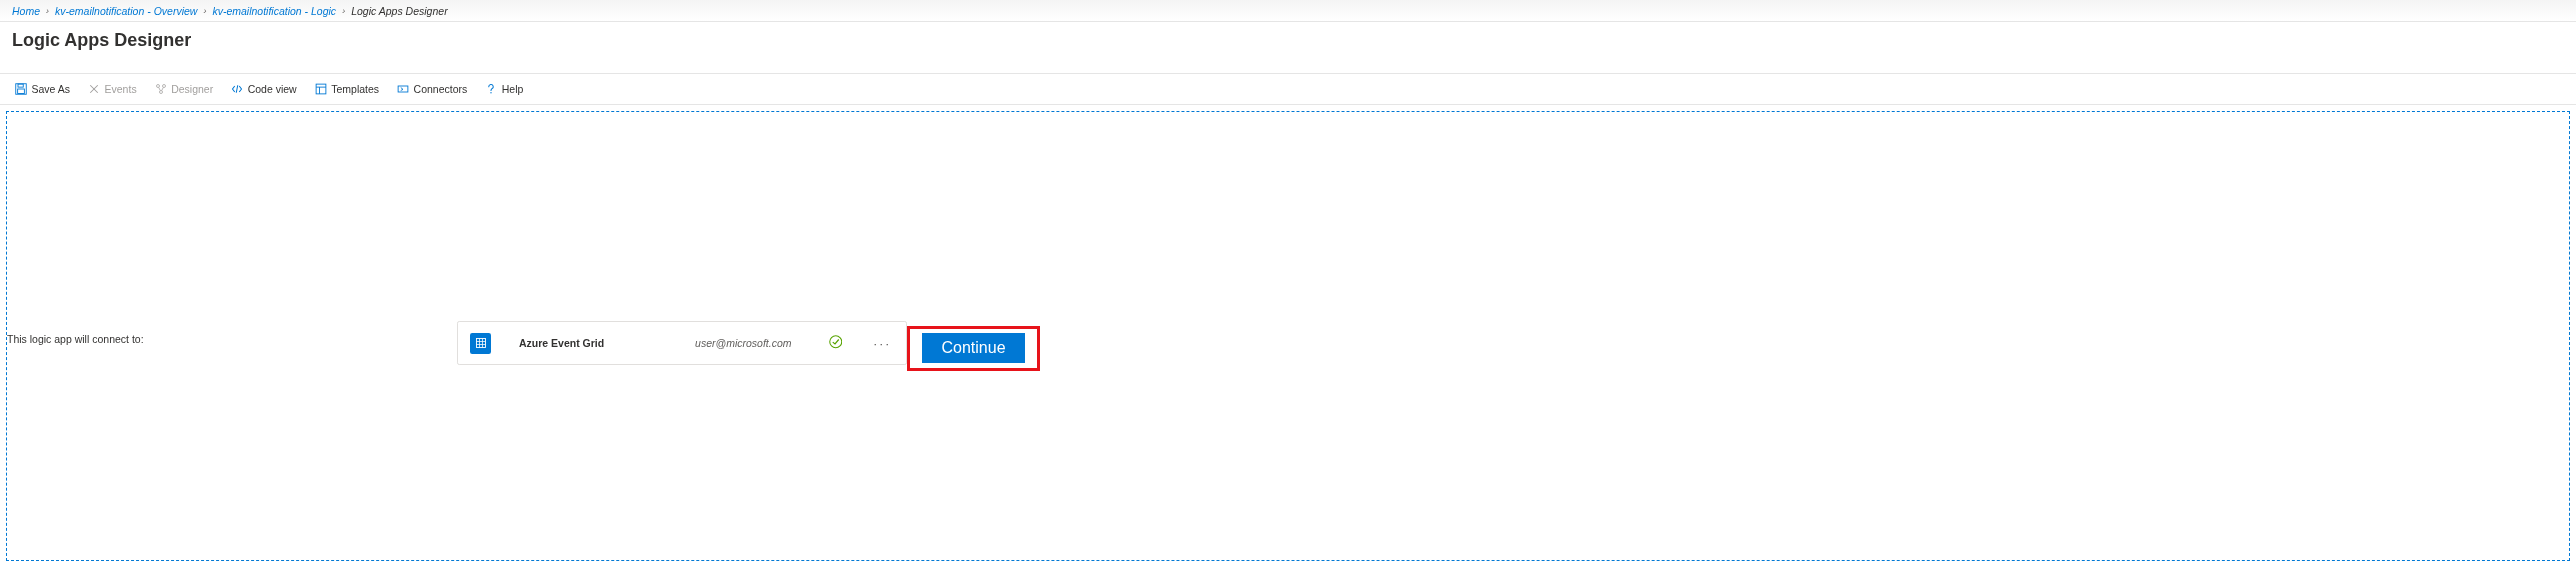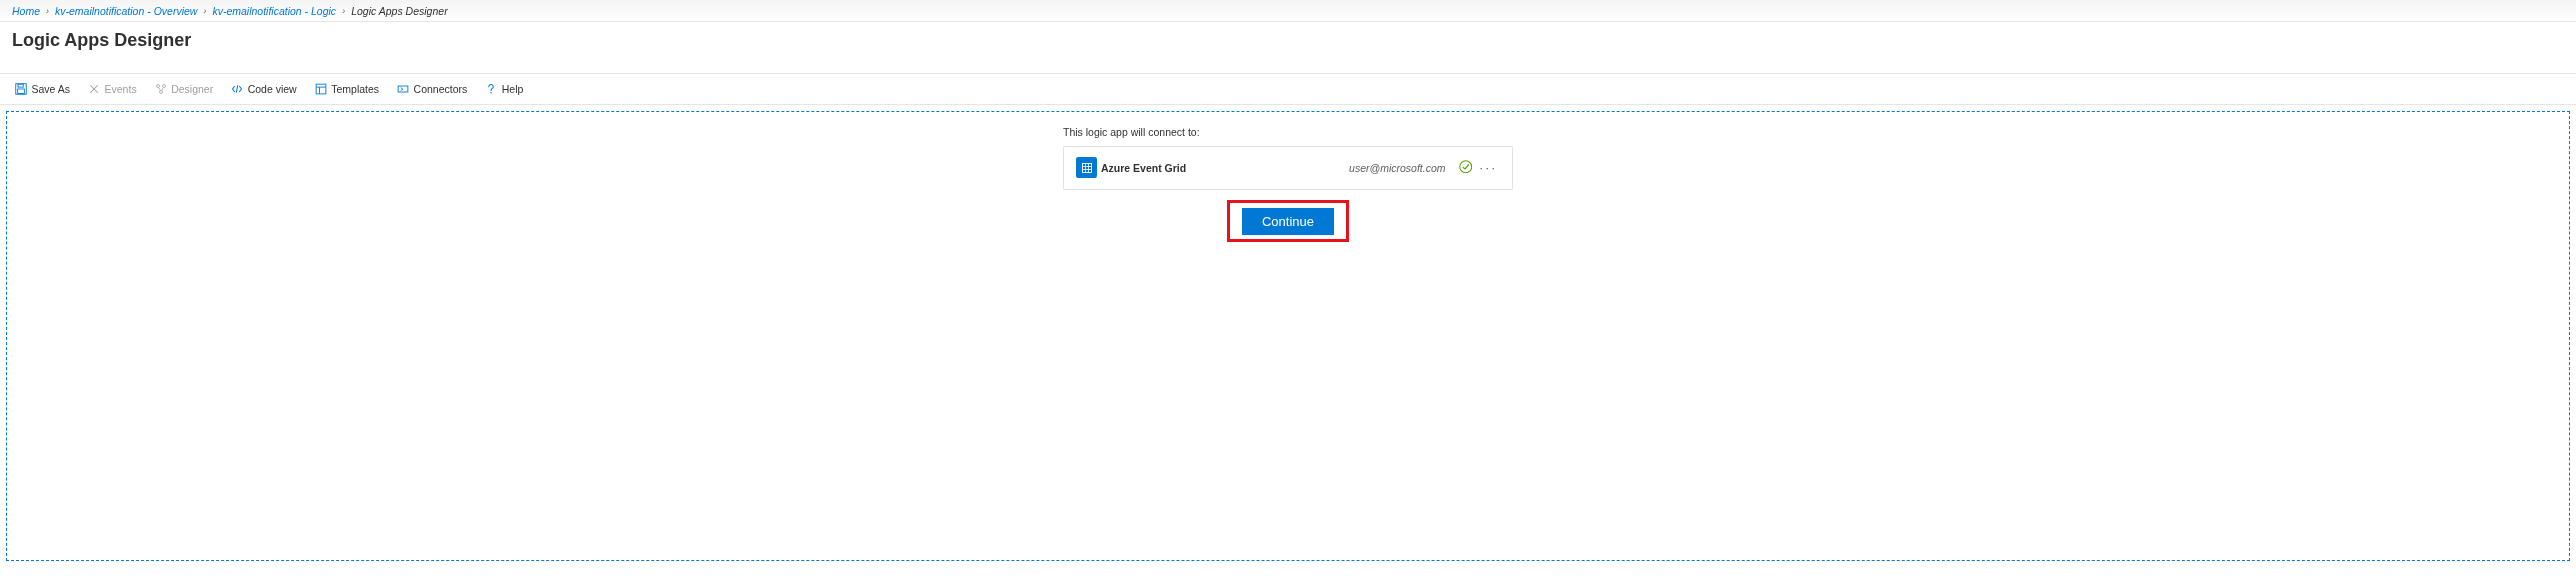--- a/index.html
+++ b/index.html
@@ -48,40 +48,40 @@
       font-size: 10.5px;
       padding: 3px 3px;
     }
     .toolbar-item.disabled { color: #a19f9d; cursor: default; }
     .toolbar-item svg { width: 12px; height: 12px; flex-shrink: 0; }
     .canvas {
       margin: 6px;
       border: 0.7px dashed #0078d4;
       min-height: 450px;
       display: flex;
-      flex-direction: column;
+      flex-direction: row;
       align-items: center;
       padding-top: 14px;
     }
     .connect-label {
       font-size: 10.5px;
       color: #323130;
       width: 450px;
       margin-bottom: 7.5px;
       text-align: left;
     }
     .connection-card {
       width: 450px;
       border: 0.7px solid #e1dfdd;
       border-radius: 2.2px;
       background: #ffffff;
       padding: 10.5px 12px;
       display: flex;
       align-items: center;
-      gap: 4px;
+      gap: 28px;
     }
     .conn-icon {
       width: 21px; height: 21px;
       background: #0078d4;
       border-radius: 2.2px;
       display: flex; align-items: center; justify-content: center;
       color: #fff; font-size: 10.5px;
     }
     .conn-name { font-weight: 600; flex: 0 0 auto; }
     .conn-spacer { flex: 1; }
@@ -91,21 +91,21 @@
     .continue-wrapper {
       margin-top: 10.5px;
       border: 3px solid #e7131a;
       padding: 4.5px 12px;
     }
     .continue-btn {
       background: #0078d4;
       color: #ffffff;
       border: none;
       padding: 6px 19.5px;
-      font-size: 13px;
+      font-size: 16px;
       cursor: pointer;
     }
   </style>
 </head>
 <body>
 
 <nav class="breadcrumb">
   <a href="#">Home</a>
   <span class="sep">›</span>
   <a href="#">kv-emailnotification - Overview</a>

